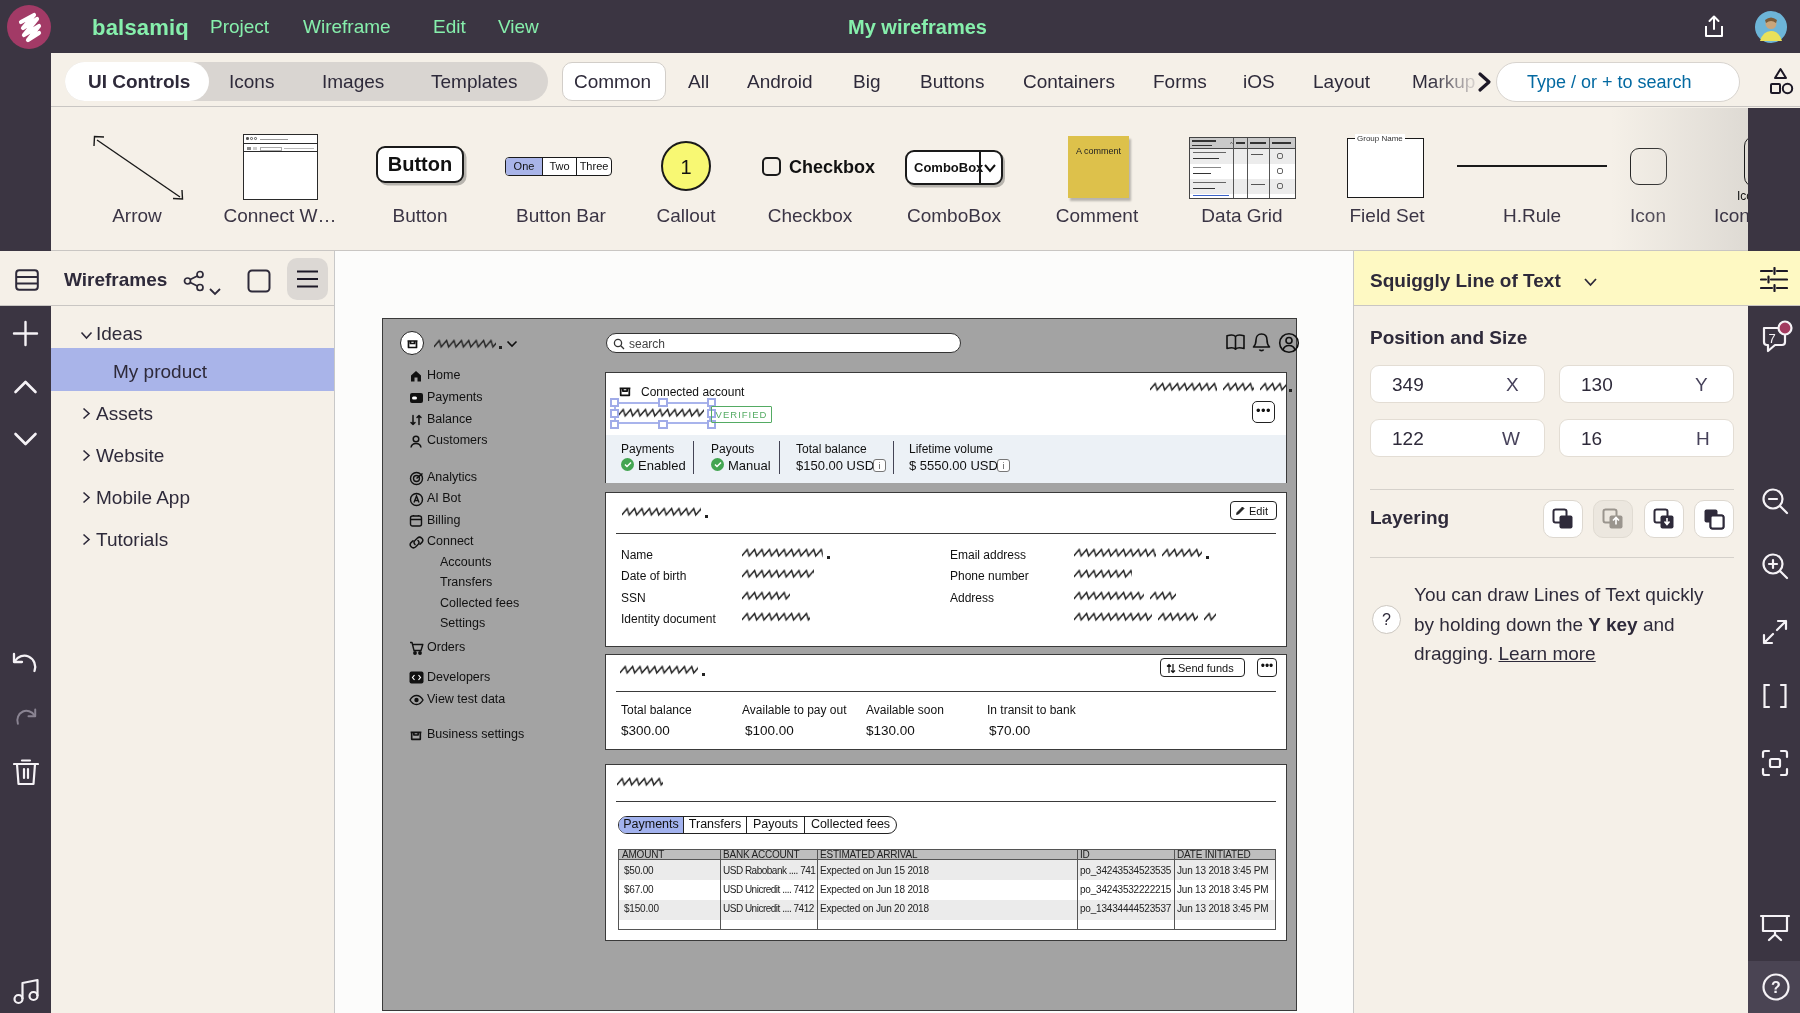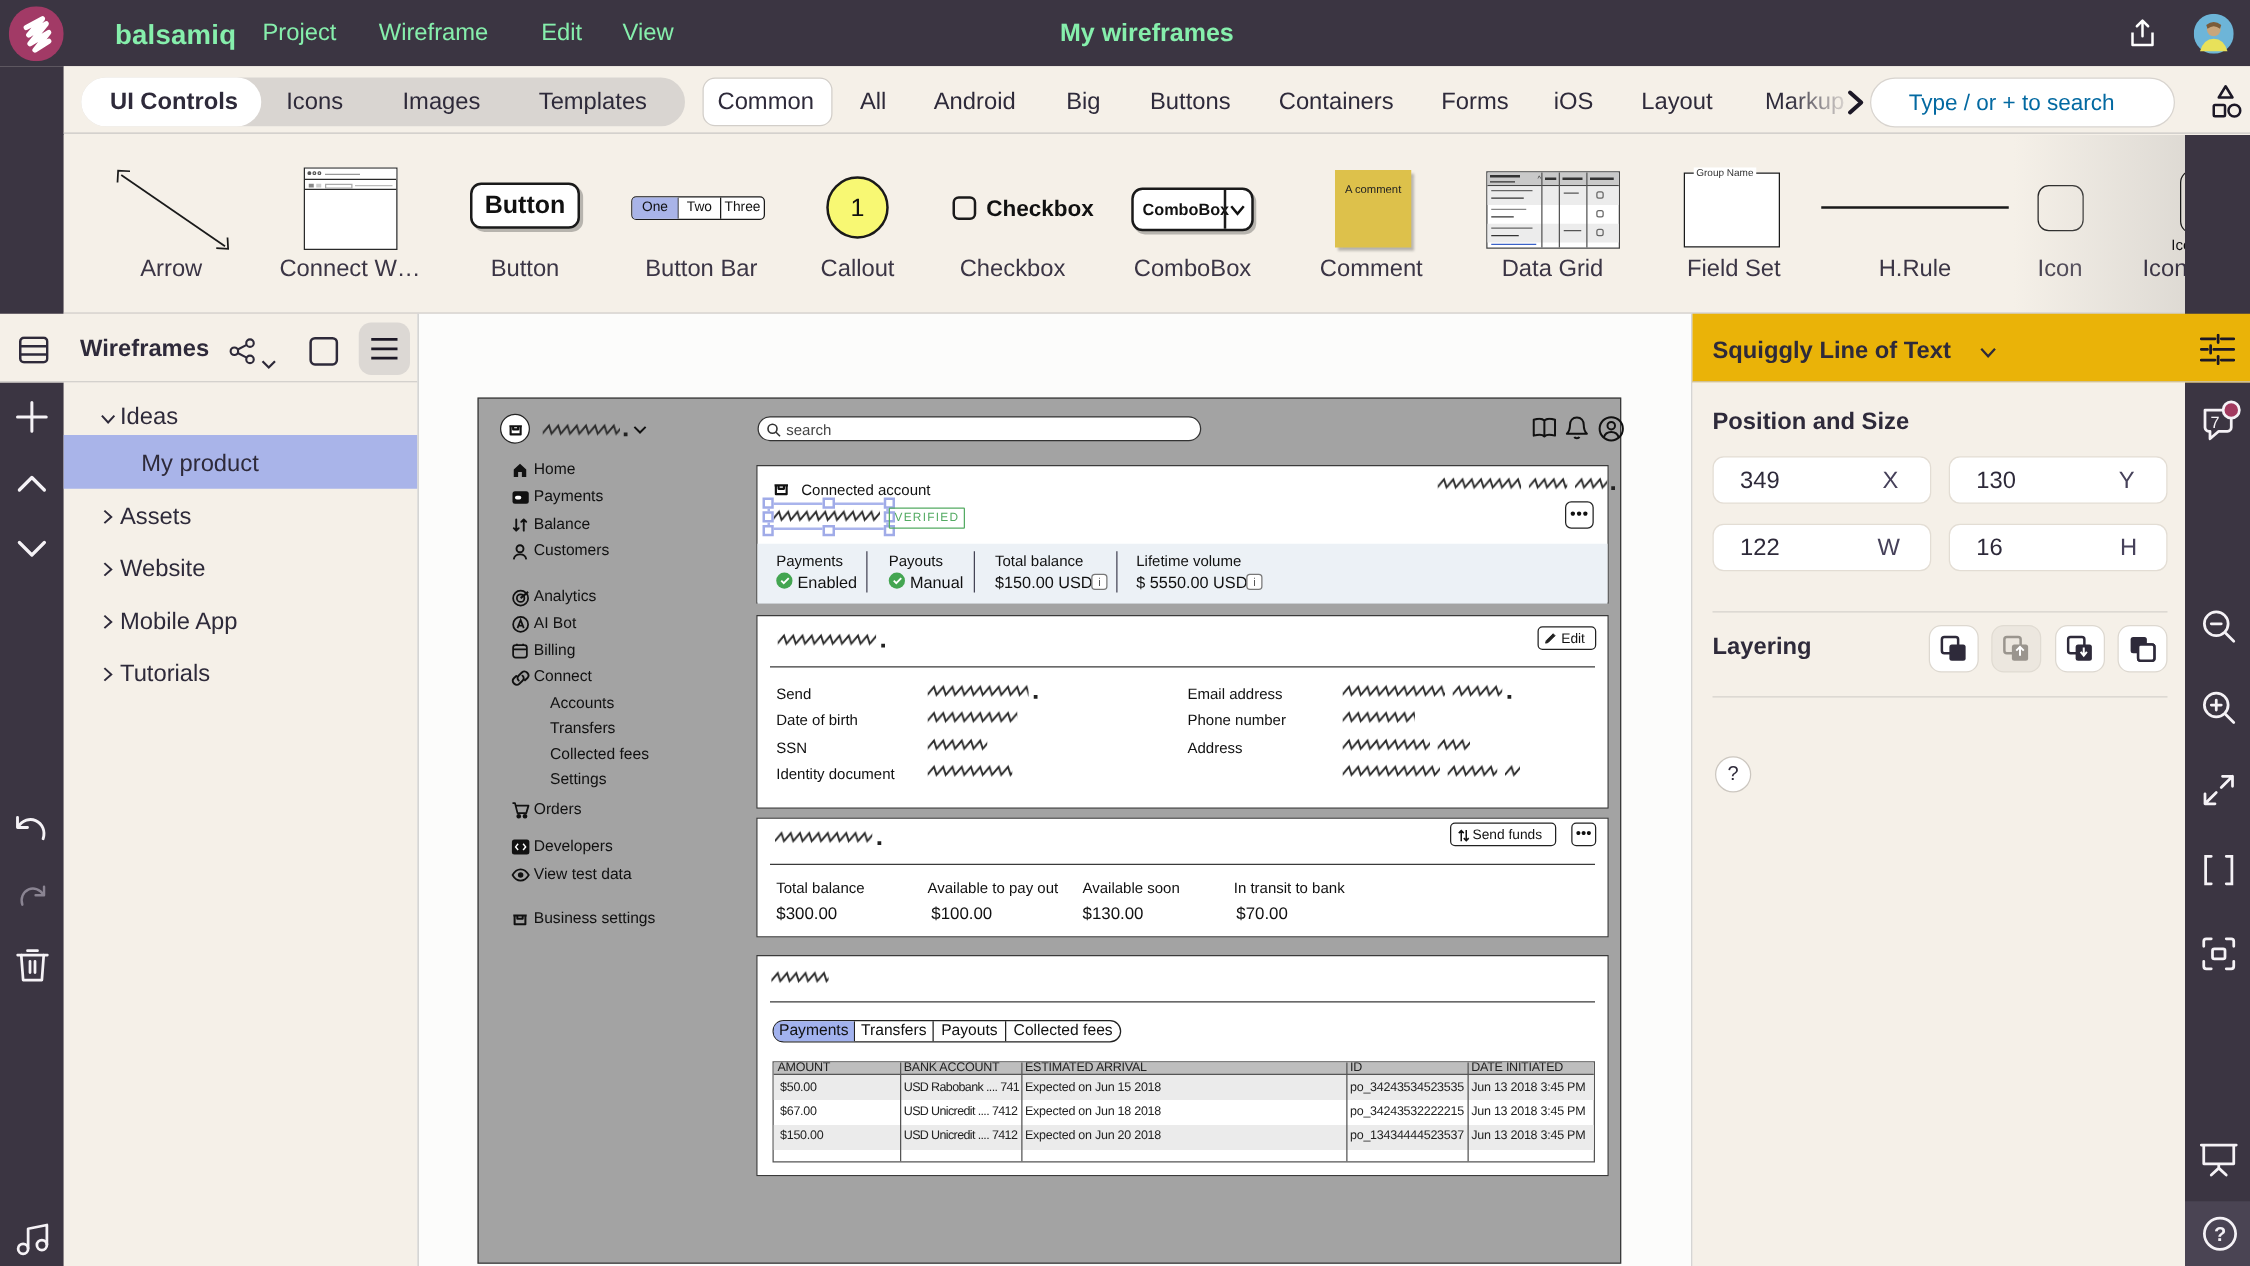--- a/index.html
+++ b/index.html
@@ -6,21 +6,21 @@
 body{font-family:"Liberation Sans",sans-serif;position:relative;background:#f5f0e8;}
 .abs{position:absolute;}
 #topbar{left:0;top:0;width:1800px;height:53px;background:#3b3542;color:#fff;}
 #leftcol{left:0;top:53px;width:51px;height:960px;background:#3b3542;}
 #rightcol{left:1748px;top:108px;width:52px;height:905px;background:#3b3542;}
 #toolbar{left:51px;top:53px;width:1749px;height:54px;background:#f5f0e8;border-bottom:1px solid #c9c6c3;}
 #palette{left:51px;top:108px;width:1697px;height:143px;background:#f5f0e8;border-bottom:1px solid #c9c6c3;}
 #lhead{left:0;top:251px;width:334px;height:55px;background:#f5f0e8;border-bottom:1px solid #c9c6c3;}
 #tree{left:51px;top:306px;width:283px;height:707px;background:#f5f0e8;}
 #canvas{left:334px;top:251px;width:1020px;height:762px;background:#fcfcfb;border-left:1px solid #c8c8c8;border-right:1px solid #c8c8c8;}
-#rhead{left:1354px;top:251px;width:446px;height:55px;background:#eab308;border-bottom:1px solid #c9c6c3;text-align:right;}
+#rhead{left:1354px;top:251px;width:446px;height:55px;background:#fef9c3;border-bottom:1px solid #c9c6c3;text-align:right;}
 #inspector{left:1354px;top:306px;width:394px;height:707px;background:#f5f0e8;padding-left:40px;}
 
 .t{position:absolute;color:#2e2a3a;font-size:19px;white-space:nowrap;}
 .pl{position:absolute;top:97px;transform:translateX(-50%);color:#3b3545;font-size:19px;white-space:nowrap;}
 .ibox{position:absolute;width:175px;height:38px;background:#fff;border:1px solid #e3ddd4;border-radius:9px;}
 .lbtn{position:absolute;width:40px;height:38px;background:#fff;border:1px solid #ddd8d0;border-radius:10px;display:flex;align-items:center;justify-content:center;}
 .lbtn.dis{background:#ece7df;border-color:#e0dbd2;}
 .b{font-weight:bold;}
 .w{color:#86efac;margin-left:32px;}
 
@@ -306,20 +306,21 @@
     </div>
  <div class="lbtn" style="left:340px;top:194px">
       <svg width="22" height="22" viewBox="0 0 22 22">
         <rect x="7.5" y="7.5" width="13" height="13" rx="2" fill="none" stroke="#2e2a3a" stroke-width="2"></rect>
         <rect x="1.5" y="1.5" width="13" height="13" rx="2" fill="#2e2a3a"></rect>
         <rect x="7.5" y="7.5" width="13" height="13" rx="2" fill="#fff" stroke="#2e2a3a" stroke-width="2"></rect>
       </svg>
     </div>
  <div class="abs" style="left:16px;top:251px;width:364px;height:1px;background:#d5d1cb"></div>
  <div class="abs" style="left:18px;top:299px;width:29px;height:29px;background:#fff;border:1px solid #ccc7c0;border-radius:50%;text-align:center;line-height:27px;font-size:16px;color:#2e2a3a">?</div>
+ <div class="abs" style="left:60px;top:274px;font-size:19px;color:#2e2a3a;line-height:29.5px">You can draw Lines of Text quickly<br>by holding down the <b>Y key</b> and<br>dragging. <span style="text-decoration:underline">Learn more</span></div>
 </div>
 <div id="rsideicons">
  <svg class="abs" style="left:1757px;top:320px" width="36" height="36" viewBox="0 0 36 36">
   <path d="M7 8 H25 a3 3 0 0 1 3 3 V22 a3 3 0 0 1 -3 3 H18 L11 31 V25 H10 a3 3 0 0 1 -3 -3 Z" fill="none" stroke="#f5f2f6" stroke-width="2.2" stroke-linejoin="round"></path>
   <text x="15" y="22.5" font-size="13" fill="#f5f2f6" text-anchor="middle" font-family="Liberation Sans">7</text>
   <circle cx="28" cy="8" r="6.5" fill="#a23a5f" stroke="#f5f2f6" stroke-width="2.2"></circle>
  </svg>
  <svg class="abs" style="left:1760px;top:486px" width="30" height="30" viewBox="0 0 30 30" fill="none" stroke="#f5f2f6" stroke-width="2.2">
       <circle cx="13" cy="13" r="9.5"></circle>
       <path d="M20 20 L27 27 M9 13 H17" stroke-linecap="round"></path>
@@ -501,21 +502,21 @@
         <rect width="79" height="13" fill="url(#zzp)"></rect>
       </svg>
   <div class="abs" style="left:99px;top:22px;width:2.5px;height:2.5px;background:#222"></div>
   <div class="abs" style="left:624px;top:8px;width:47px;height:19px;border:1.4px solid #222;border-radius:4px">
    <svg class="abs" style="left:4px;top:3px" width="11" height="11" viewBox="0 0 11 11">
           <path d="M1.5 9.5 L2 7.5 L7.5 2 L9 3.5 L3.5 9 Z M7 2.5 L8.5 4" fill="#222" stroke="#222" stroke-width=".8"></path>
         </svg>
    <div class="abs" style="left:18px;top:2.5px;font-size:11px;color:#111">Edit</div>
   </div>
   <div class="abs" style="left:10px;top:40px;width:660px;height:1.4px;background:#3a3a3a"></div>
-  <div class="wt" style="left:15px;top:55px">Send</div>
+  <div class="wt" style="left:15px;top:55px">Name</div>
   <svg class="abs" style="left:136px;top:53px" width="81" height="13">
         <rect width="81" height="13" fill="url(#zzp)"></rect>
       </svg>
   <div class="abs" style="left:221px;top:63px;width:2.5px;height:2.5px;background:#222"></div>
   <div class="wt" style="left:15px;top:76px">Date of birth</div>
   <svg class="abs" style="left:136px;top:74px" width="72" height="13">
         <rect width="72" height="13" fill="url(#zzp)"></rect>
       </svg>
   <div class="wt" style="left:15px;top:98px">SSN</div>
   <svg class="abs" style="left:136px;top:96px" width="48" height="13">

